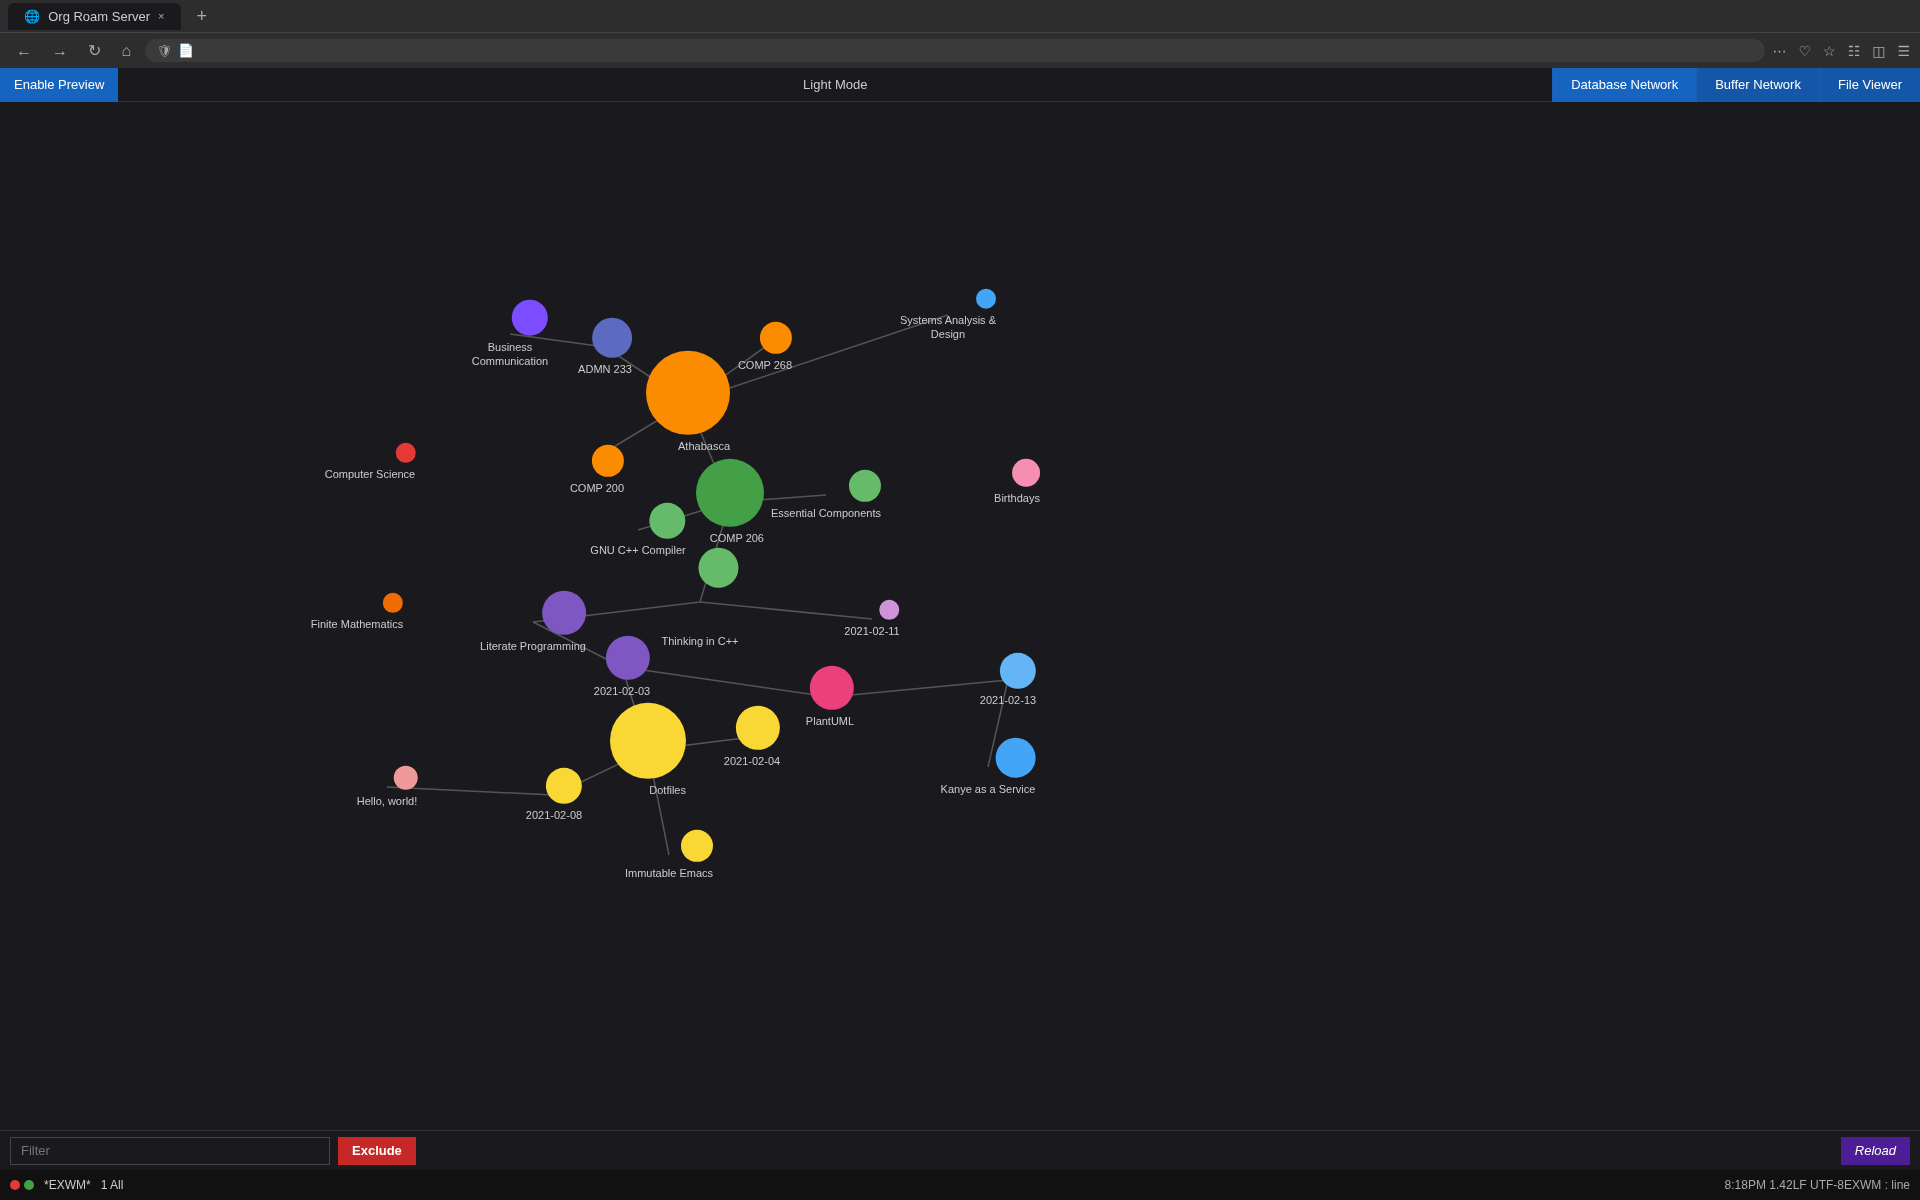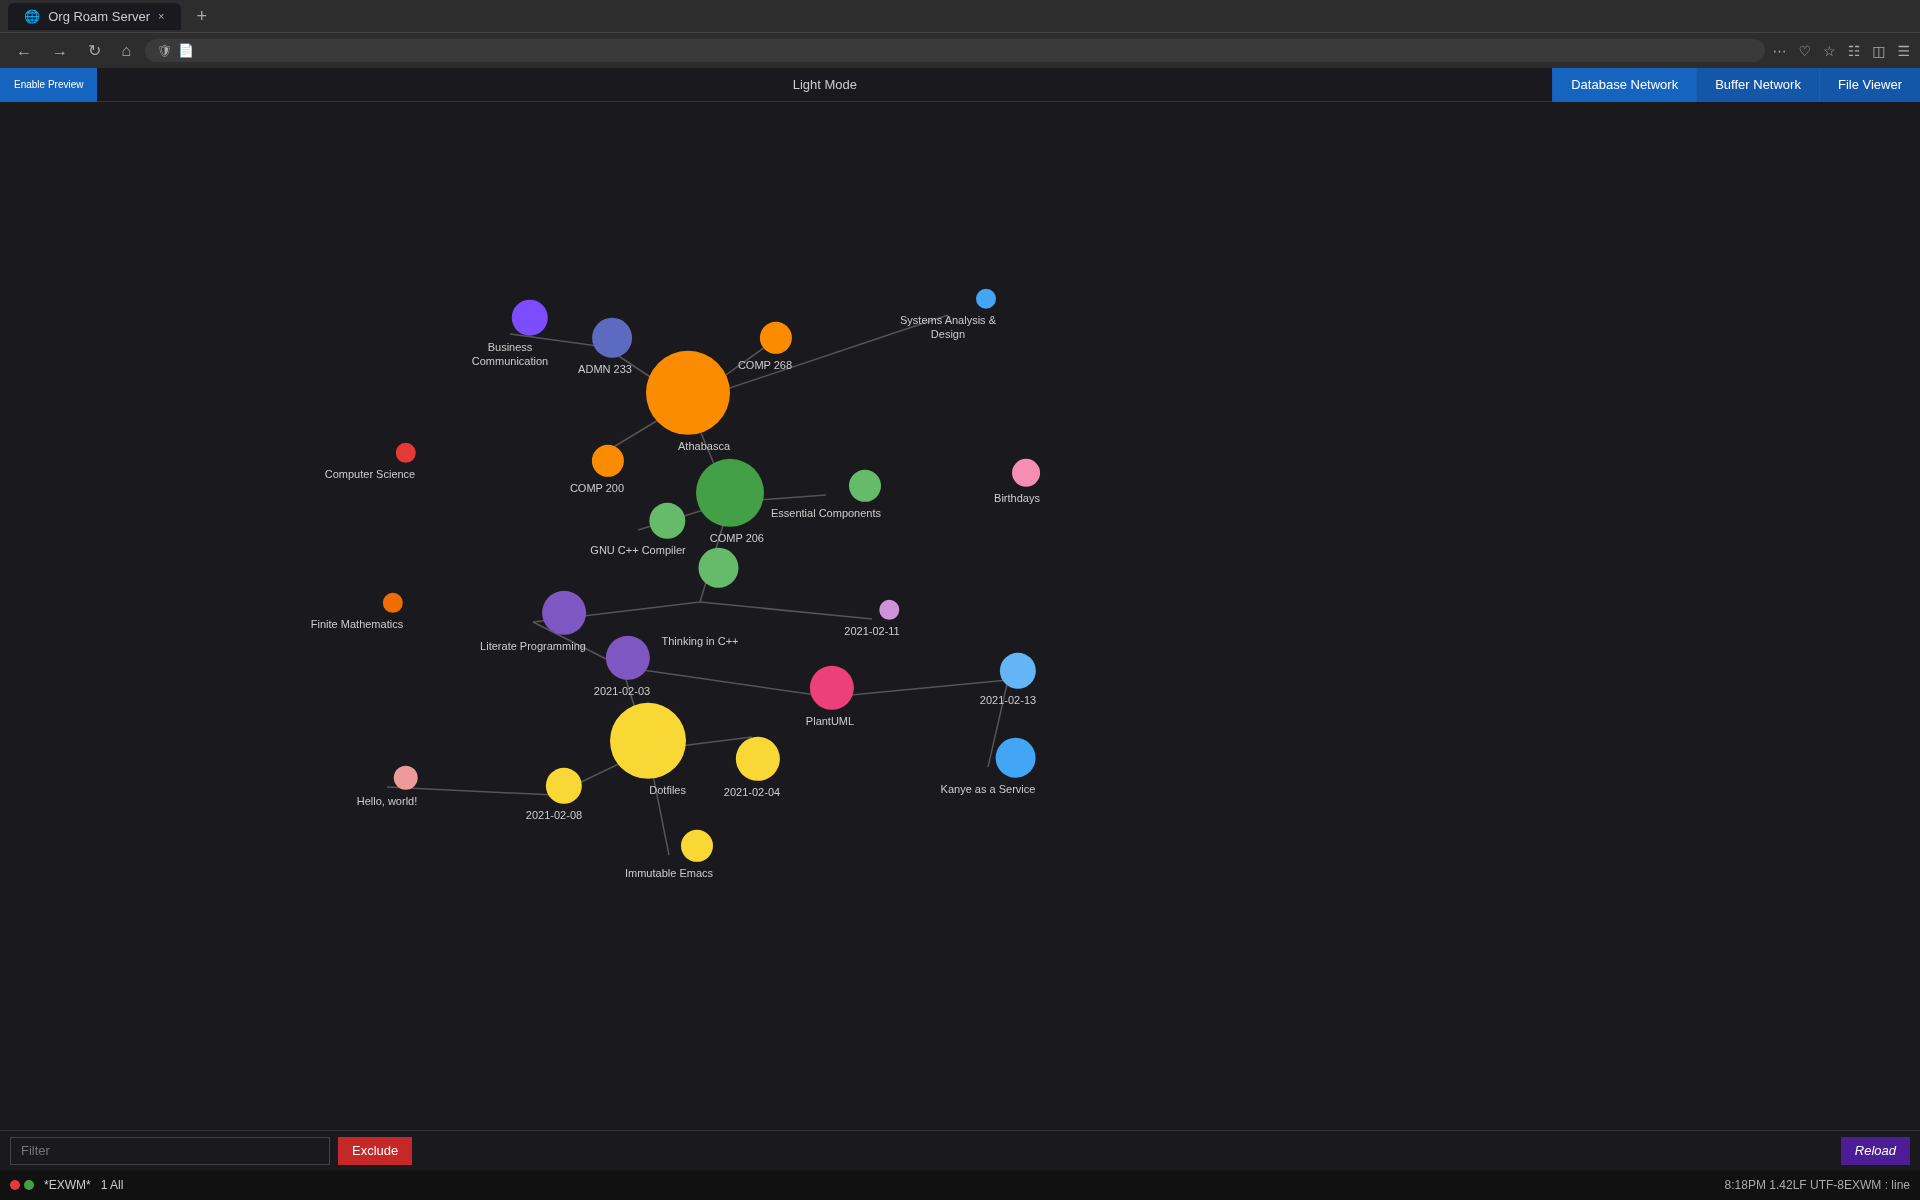--- a/index.html
+++ b/index.html
@@ -59,21 +59,21 @@
       align-items: center;
       padding: 0 0;
       border-bottom: 1px solid #333;
     }
     .enable-preview-btn {
       background: #1565c0;
       color: white;
       border: none;
       padding: 6px 14px;
       cursor: pointer;
-      font-size: 10px;
+      font-size: 13px;
       height: 34px;
     }
     .light-mode-label {
       flex: 1;
       text-align: center;
       color: #ccc;
       font-size: 13px;
     }
     .nav-tabs { display: flex; height: 34px; }
     .nav-tab {
@@ -153,20 +153,21 @@
       outline: none;
     }
     .exclude-btn {
       background: #c62828;
       color: white;
       border: none;
       padding: 4px 14px;
       cursor: pointer;
       font-size: 13px;
       height: 28px;
+      font-weight: bold;
     }
     .reload-btn {
       position: absolute;
       right: 10px;
       background: #4c1d95;
       color: white;
       border: none;
       padding: 4px 14px;
       cursor: pointer;
       font-size: 13px;
@@ -332,21 +333,21 @@
         <div class="node-label">2021-02-13</div>
       </div>
       <div class="node" style="left: 988px; top: 665px;">
         <div class="node-circle" style="width: 40px; height: 40px; background: rgb(66, 165, 245);"></div>
         <div class="node-label">Kanye as a Service</div>
       </div>
       <div class="node" style="left: 648px; top: 648px;">
         <div class="node-circle" style="width: 76px; height: 76px; background: rgb(249, 216, 53);"></div>
         <div class="node-label">Dotfiles</div>
       </div>
-      <div class="node" style="left: 752px; top: 666px;">
+      <div class="node" style="left: 752px; top: 635px;">
         <div class="node-circle" style="width: 44px; height: 44px; background: rgb(249, 216, 53);"></div>
         <div class="node-label">2021-02-04</div>
       </div>
       <div class="node" style="left: 554px; top: 693px;">
         <div class="node-circle" style="width: 36px; height: 36px; background: rgb(249, 216, 53);"></div>
         <div class="node-label">2021-02-08</div>
       </div>
       <div class="node" style="left: 387px; top: 685px;">
         <div class="node-circle" style="width: 24px; height: 24px; background: rgb(239, 154, 154);"></div>
         <div class="node-label">Hello, world!</div>

